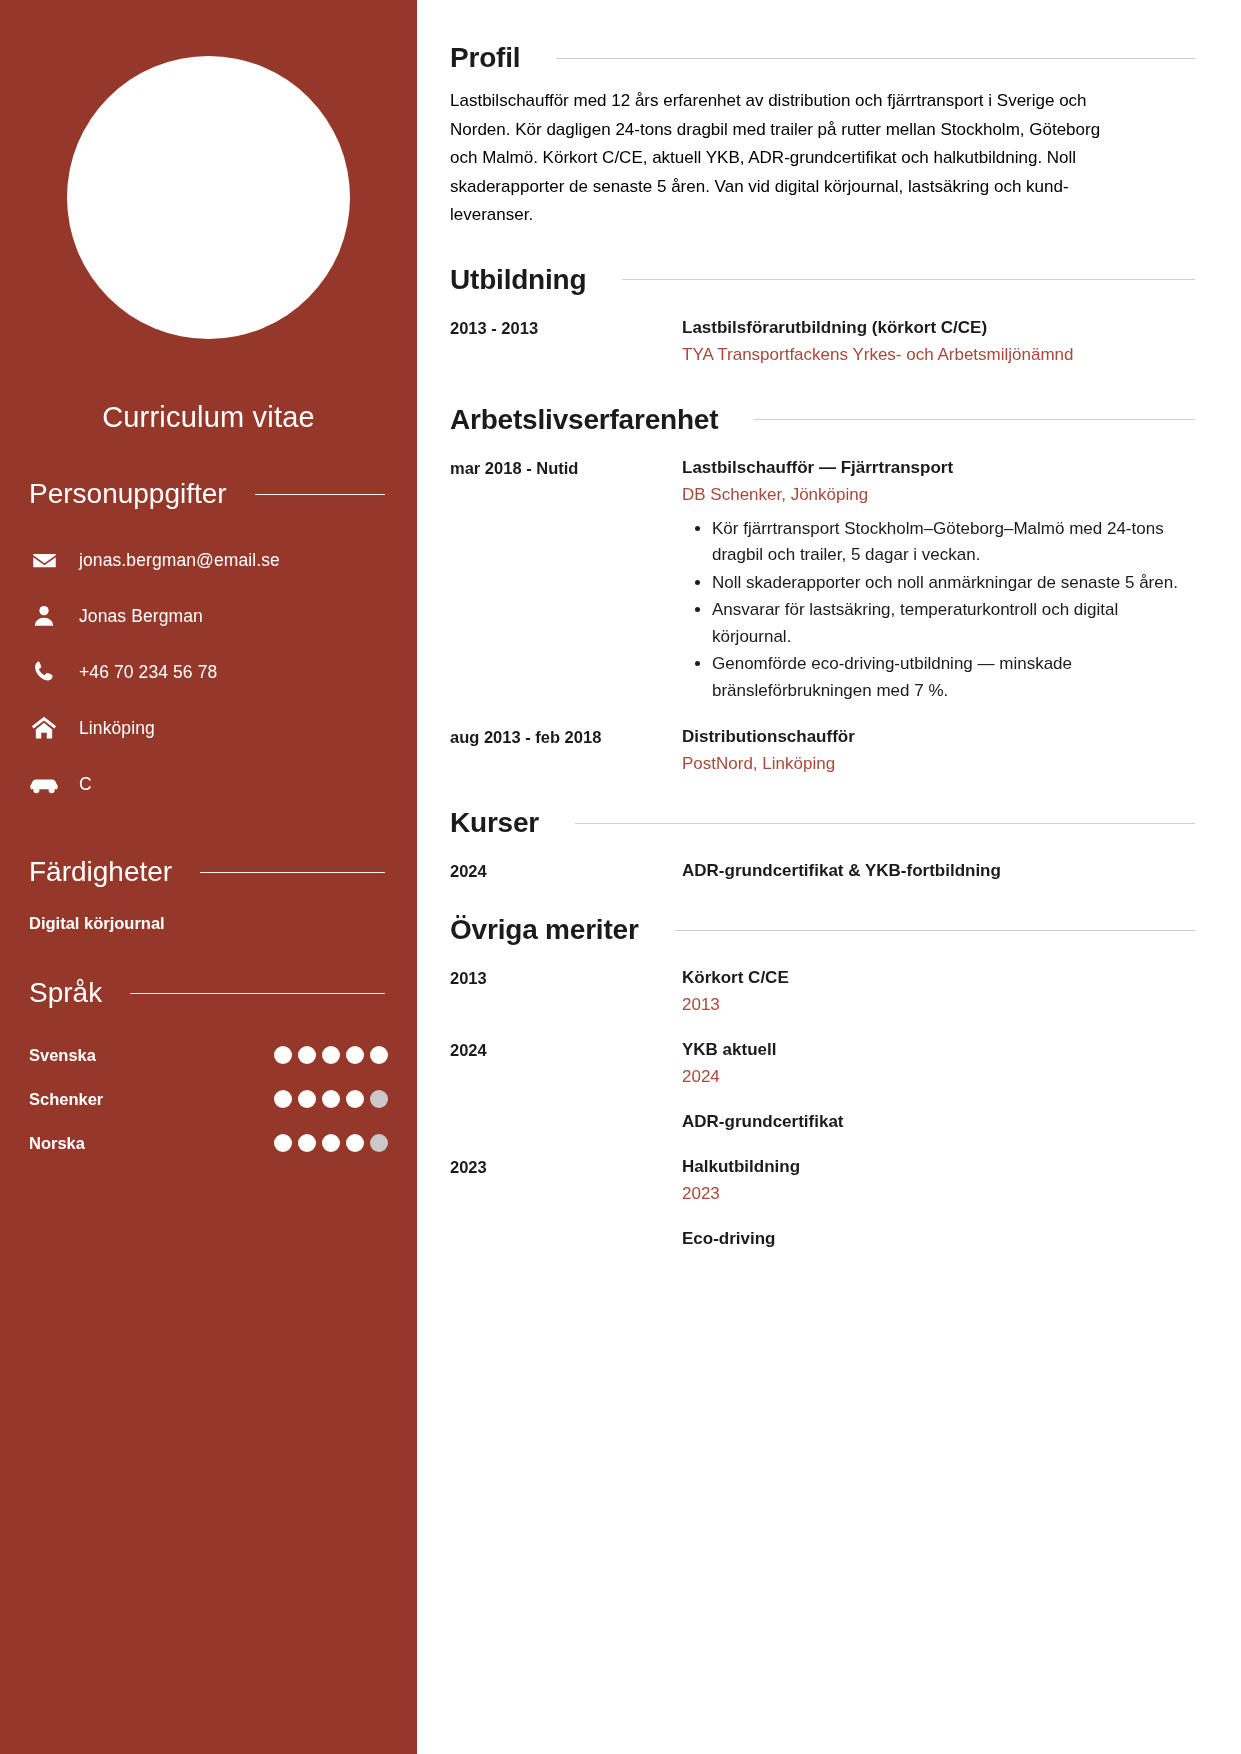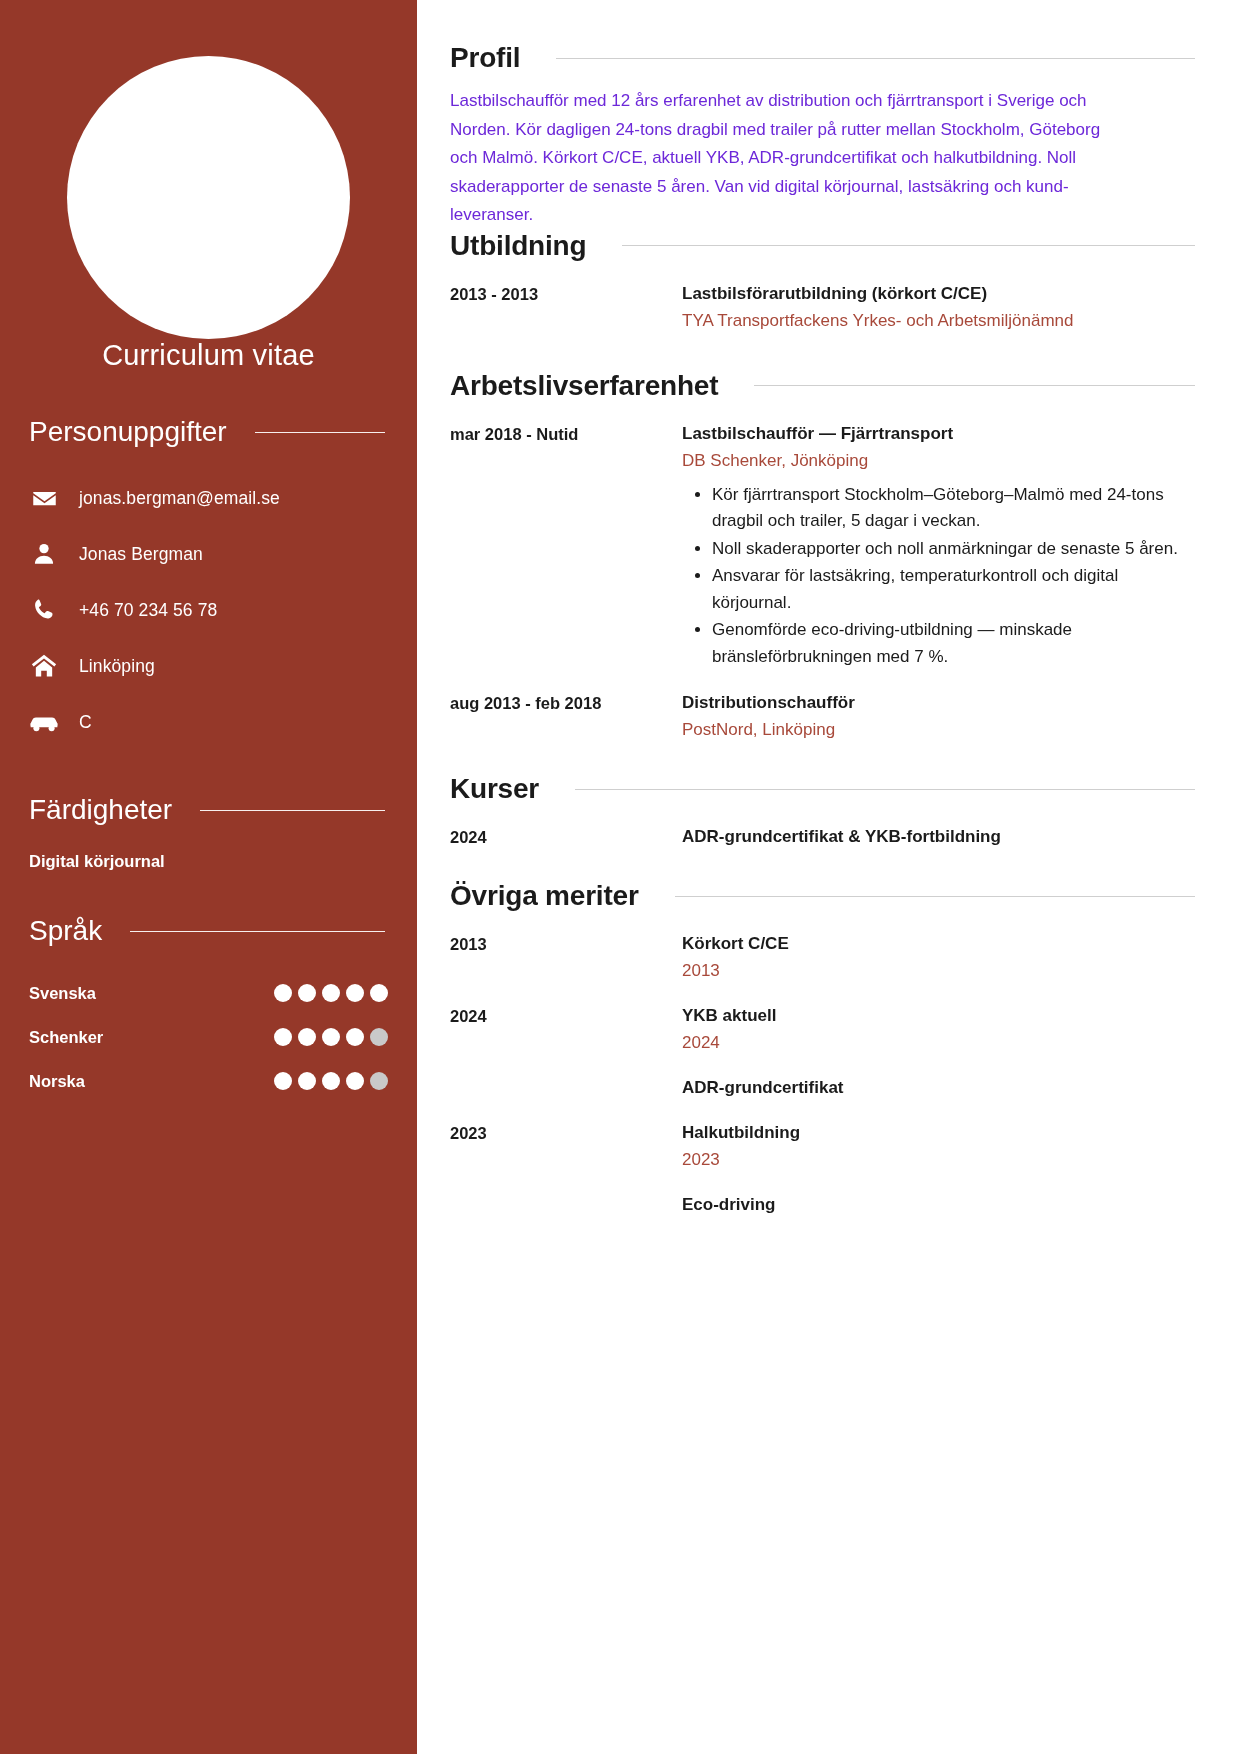--- a/index.html
+++ b/index.html
@@ -41,20 +41,21 @@
     border-radius: 50%;
     background: #ffffff;
   }
 
   .cv-title {
     text-align: center;
     font-size: 29px;
     font-weight: 400;
     letter-spacing: 0.2px;
     color: #ffffff;
+    margin-top: 62px;
   }
 
   .side-heading {
     display: flex;
     align-items: center;
     gap: 28px;
     padding: 0 32px 0 29px;
     margin-top: 44px;
   }
   .side-heading .sh-text {
@@ -147,22 +148,23 @@
   }
   .sec-head .rule {
     flex: 1;
     height: 1px;
     background: #cfcfcf;
   }
 
   .profile-text {
     font-size: 17px;
     line-height: 28.5px;
-    color: #6d28d9;
+    color: #000000;
     margin-top: 13px;
+    margin-bottom: 34px;
     max-width: 660px;
   }
 
   .entry {
     display: flex;
     margin-top: 18px;
   }
   .entry .when {
     width: 232px;
     min-width: 232px;

